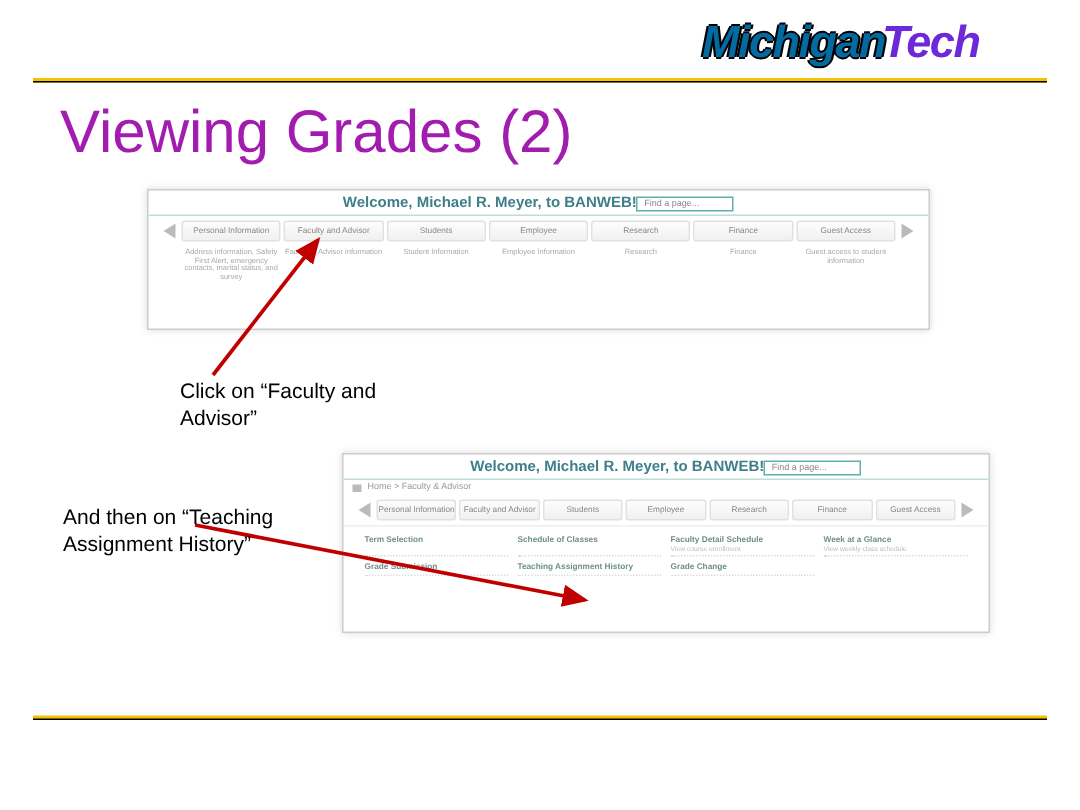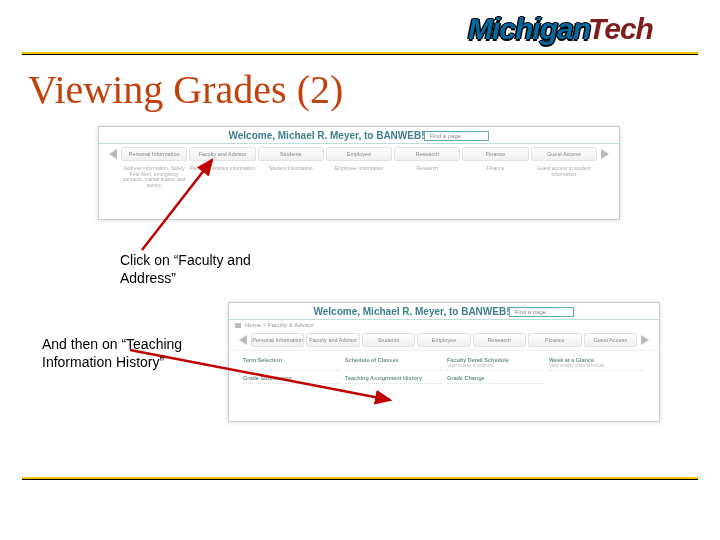--- a/index.html
+++ b/index.html
@@ -3,26 +3,26 @@
 <meta charset="utf-8">
 <style>
   * { box-sizing: border-box; margin: 0; padding: 0; }
   html, body { width: 720px; height: 540px; background: #fff; font-family: Arial, Helvetica, sans-serif; overflow: hidden; }
   .slide { position: relative; width: 720px; height: 540px; }
 
   
   .logo { position: absolute; top: 12px; right: 22px; width: 230px; height: 36px; }
   .logo .word { font-family: "Arial Black", Arial, sans-serif; font-style: italic; font-weight: 900; font-size: 30px; letter-spacing: -1px; display: inline-block; position: relative; }
   .logo .mi { color: #0369a1; text-shadow: 1.5px 0 0 #000, -1.5px 0 0 #000, 0 1.5px 0 #000, 0 -1.5px 0 #000; }
-  .logo .tech { color: #7f1d1d; margin-left: -2px; }
+  .logo .tech { color: #6d28d9; margin-left: -2px; }
 
   .rule-top { position: absolute; left: 22px; right: 22px; top: 52px; height: 3px; background: #f5c400; border-bottom: 1px solid #000; }
   .rule-bot { position: absolute; left: 22px; right: 22px; bottom: 60px; height: 3px; background: #f5c400; border-bottom: 1px solid #000; }
 
-  .title { position: absolute; left: 28px; top: 66px; font-size: 40px; font-family: Liberation Serif, serif; color: #c2410c; font-weight: 400; }
+  .title { position: absolute; left: 40px; top: 66px; font-size: 40px; font-family: Liberation Sans, sans-serif; color: #a21caf; font-weight: 400; }
 
   
   .shot { position: absolute; background: #fff; border: 1px solid #ccc; box-shadow: 0 0 5px rgba(0,0,0,0.15); font-size: 6px; color: #666; }
   .shot1 { left: 98px; top: 126px; width: 522px; height: 94px; }
   .shot2 { left: 228px; top: 302px; width: 432px; height: 120px; }
 
   .welcome-bar { display: flex; align-items: center; justify-content: center; padding: 3px 6px 2px 6px; border-bottom: 1px solid #bfded9; }
   .welcome { color: #3e7f8a; font-weight: bold; font-size: 10px; }
   .find-page { border: 1px solid #5fb0a7; padding: 1px 4px; font-size: 6px; color: #888; width: 65px; background: #fff; }
 
@@ -92,21 +92,21 @@
 
   <svg class="red-arrow" style="left:130px; top:150px; width:100px; height:110px;">
     <defs>
         <marker id="ah1" markerWidth="8" markerHeight="8" refX="6" refY="3" orient="auto">
           <path d="M0,0 L7,3 L0,6 Z" fill="#c00000"></path>
         </marker>
       </defs>
     <line x1="12" y1="100" x2="82" y2="10" stroke="#c00000" stroke-width="2.5" marker-end="url(#ah1)"></line>
   </svg>
 
-  <div class="anno" style="left:120px; top:252px; width:170px;">Click on “Faculty and Address”</div>
+  <div class="anno" style="left:120px; top:252px; width:170px;">Click on “Faculty and Advisor”</div>
 
   <div class="shot shot2">
     <div class="welcome-bar">
       <span class="welcome">Welcome, Michael R. Meyer, to BANWEB!</span>
       <span class="find-page">Find a page...</span>
     </div>
     <div class="crumbs">
       <span class="home-icon"></span>
       <span>Home  &gt;  Faculty &amp; Advisor</span>
     </div>
@@ -156,16 +156,16 @@
 
   <svg class="red-arrow" style="left:120px; top:336px; width:290px; height:80px;">
     <defs>
         <marker id="ah2" markerWidth="8" markerHeight="8" refX="6" refY="3" orient="auto">
           <path d="M0,0 L7,3 L0,6 Z" fill="#c00000"></path>
         </marker>
       </defs>
     <line x1="10" y1="14" x2="270" y2="64" stroke="#c00000" stroke-width="2.5" marker-end="url(#ah2)"></line>
   </svg>
 
-  <div class="anno" style="left:42px; top:336px; width:180px;">And then on “Teaching Information History”</div>
+  <div class="anno" style="left:42px; top:336px; width:180px;">And then on “Teaching Assignment History”</div>
 
   <div class="rule-bot"></div>
 </div>
 
 </body></html>

